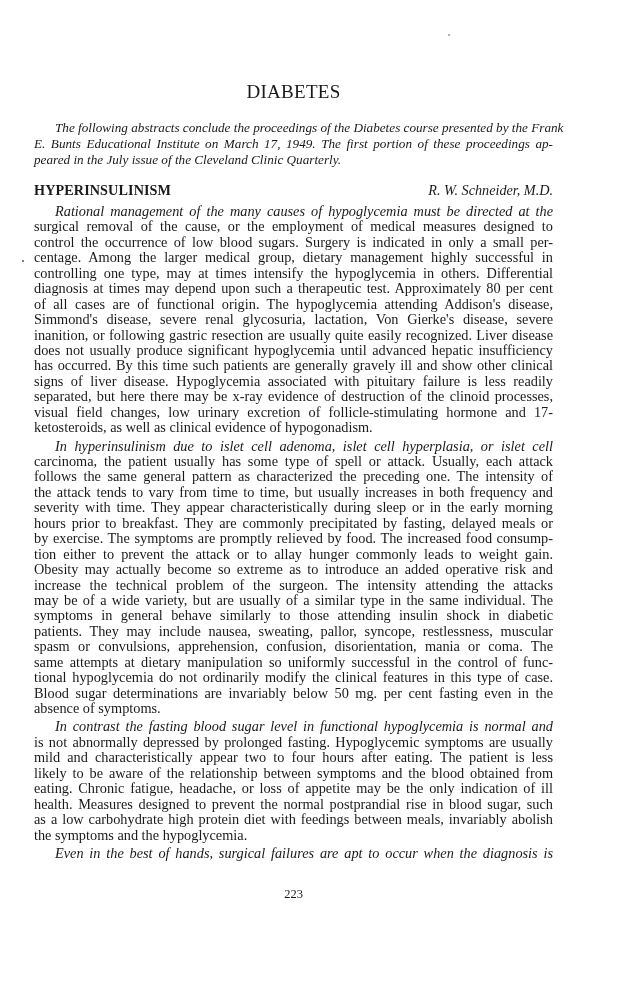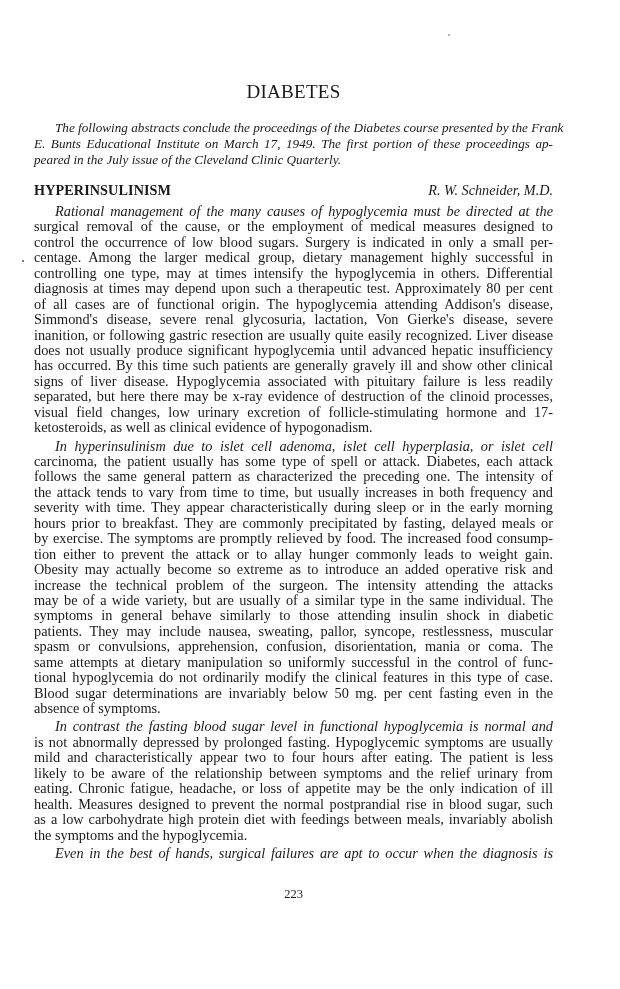--- a/index.html
+++ b/index.html
@@ -145,21 +145,21 @@
       <span class="line">has occurred. By this time such patients are generally gravely ill and show other clinical</span>
       <span class="line">signs of liver disease. Hypoglycemia associated with pituitary failure is less readily</span>
       <span class="line">separated, but here there may be x-ray evidence of destruction of the clinoid processes,</span>
       <span class="line">visual field changes, low urinary excretion of follicle-stimulating hormone and 17-</span>
       <span class="line last">ketosteroids, as well as clinical evidence of hypogonadism.</span>
     </div>
     <div class="para-gap"></div>
 
     <div class="paragraph">
       <span class="line indent">In hyperinsulinism due to islet cell adenoma, islet cell hyperplasia, or islet cell</span>
-      <span class="line">carcinoma, the patient usually has some type of spell or attack. Diabetes, each attack</span>
+      <span class="line">carcinoma, the patient usually has some type of spell or attack. Usually, each attack</span>
       <span class="line">follows the same general pattern as characterized the preceding one. The intensity of</span>
       <span class="line">the attack tends to vary from time to time, but usually increases in both frequency and</span>
       <span class="line">severity with time. They appear characteristically during sleep or in the early morning</span>
       <span class="line">hours prior to breakfast. They are commonly precipitated by fasting, delayed meals or</span>
       <span class="line">by exercise. The symptoms are promptly relieved by food. The increased food consump-</span>
       <span class="line">tion either to prevent the attack or to allay hunger commonly leads to weight gain.</span>
       <span class="line">Obesity may actually become so extreme as to introduce an added operative risk and</span>
       <span class="line">increase the technical problem of the surgeon. The intensity attending the attacks</span>
       <span class="line">may be of a wide variety, but are usually of a similar type in the same individual. The</span>
       <span class="line">symptoms in general behave similarly to those attending insulin shock in diabetic</span>
@@ -169,21 +169,21 @@
       <span class="line">tional hypoglycemia do not ordinarily modify the clinical features in this type of case.</span>
       <span class="line">Blood sugar determinations are invariably below 50 mg. per cent fasting even in the</span>
       <span class="line last">absence of symptoms.</span>
     </div>
     <div class="para-gap"></div>
 
     <div class="paragraph">
       <span class="line indent">In contrast the fasting blood sugar level in functional hypoglycemia is normal and</span>
       <span class="line">is not abnormally depressed by prolonged fasting. Hypoglycemic symptoms are usually</span>
       <span class="line">mild and characteristically appear two to four hours after eating. The patient is less</span>
-      <span class="line">likely to be aware of the relationship between symptoms and the relief urinary from</span>
+      <span class="line">likely to be aware of the relationship between symptoms and the blood obtained from</span>
       <span class="line">eating. Chronic fatigue, headache, or loss of appetite may be the only indication of ill</span>
       <span class="line">health. Measures designed to prevent the normal postprandial rise in blood sugar, such</span>
       <span class="line">as a low carbohydrate high protein diet with feedings between meals, invariably abolish</span>
       <span class="line last">the symptoms and the hypoglycemia.</span>
     </div>
     <div class="para-gap"></div>
 
     <div class="paragraph">
       <span class="line indent">Even in the best of hands, surgical failures are apt to occur when the diagnosis is</span>
     </div>

